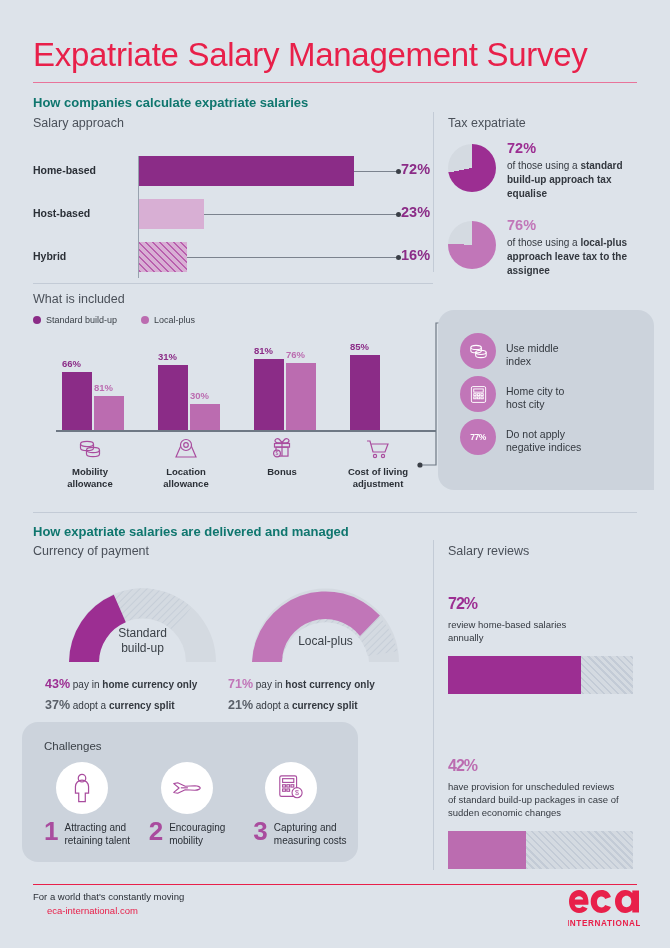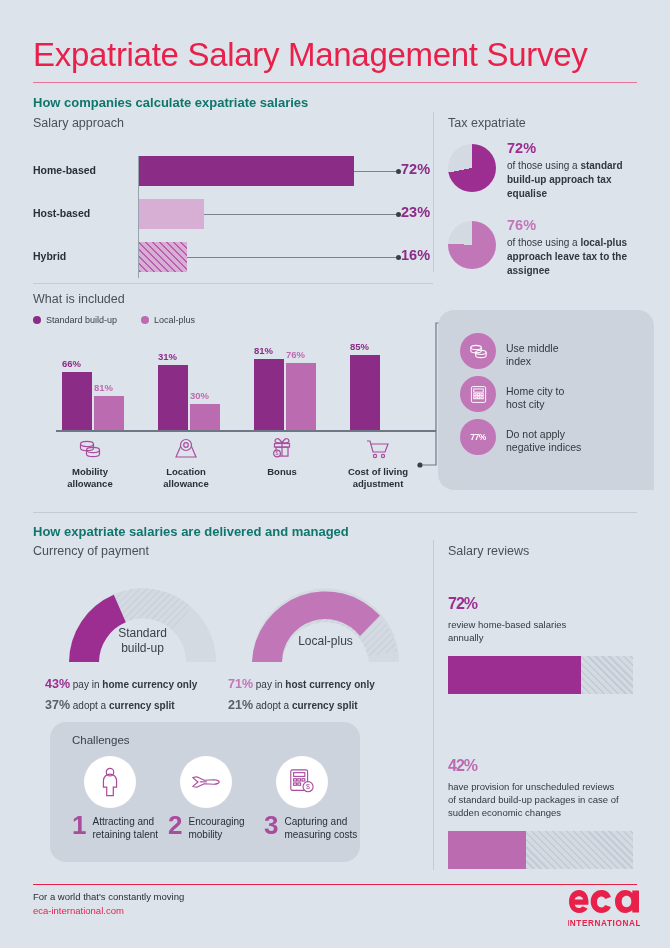--- a/index.html
+++ b/index.html
@@ -114,23 +114,23 @@
   
   #salary-reviews { position: absolute; left: 448px; top: 540px; width: 200px; }
   .sr-num { font-size: 38px; font-weight: bold; color: #9c2e92; line-height: 0.95; letter-spacing: -1px; }
   .sr-num span { font-size: 16px; }
   .sr-desc { font-size: 9.5px; line-height: 1.35; color: #33383f; margin-top: 5px; }
   .prog { position: relative; height: 38px; margin-top: 11px; width: 185px; }
   .prog-fill { position: absolute; left: 0; top: 0; height: 100%; }
 
   
   #challenges {
-    position: absolute; left: 50px; top: 722px; width: 310px; height: 140px;
+    position: absolute; left: 22px; top: 722px; width: 336px; height: 140px;
     background: #ccd3dc; border-radius: 16px;
-    padding: 12px 0 0 22px;
+    padding: 18px 0 0 22px;
   }
   .ch-title { font-size: 11.5px; color: #3b4148; }
   .ch-items { display: flex; margin-top: 10px; }
   .ch-item { width: 125px; }
   .ch-circle {
     width: 52px; height: 52px; border-radius: 50%; background: #fff;
     margin-left: 12px; display: flex; align-items: center; justify-content: center;
   }
   .ch-row { display: flex; align-items: flex-start; gap: 6px; margin-top: 6px; }
   .ch-num { font-size: 26px; font-weight: bold; color: #a94c9e; line-height: 0.9; }
@@ -138,21 +138,21 @@
 
   
   #unscheduled { position: absolute; left: 448px; top: 740px; width: 200px; }
   .un-num { font-size: 38px; font-weight: bold; color: #bb6cb0; line-height: 0.95; letter-spacing: -1px; }
   .un-num span { font-size: 16px; }
   .un-desc { font-size: 9.5px; line-height: 1.35; color: #33383f; margin-top: 5px; }
 
   
   .foot-rule { position: absolute; left: 33px; top: 884px; width: 604px; height: 1px; background: #e8204a; }
   .foot-txt { position: absolute; left: 33px; top: 890px; font-size: 9.5px; line-height: 1.5; color: #2a2f36; }
-  .foot-link { color: #e8204a; }
+  .foot-link { color: #e8204a; margin-left: 14px; }
   #eca-logo { position: absolute; left: 568px; top: 887px; }
 </style>
 </head>
 <body>
 
 <div class="page">
 
   <div class="title">Expatriate Salary Management Survey</div>
   <div class="title-rule"></div>
 

